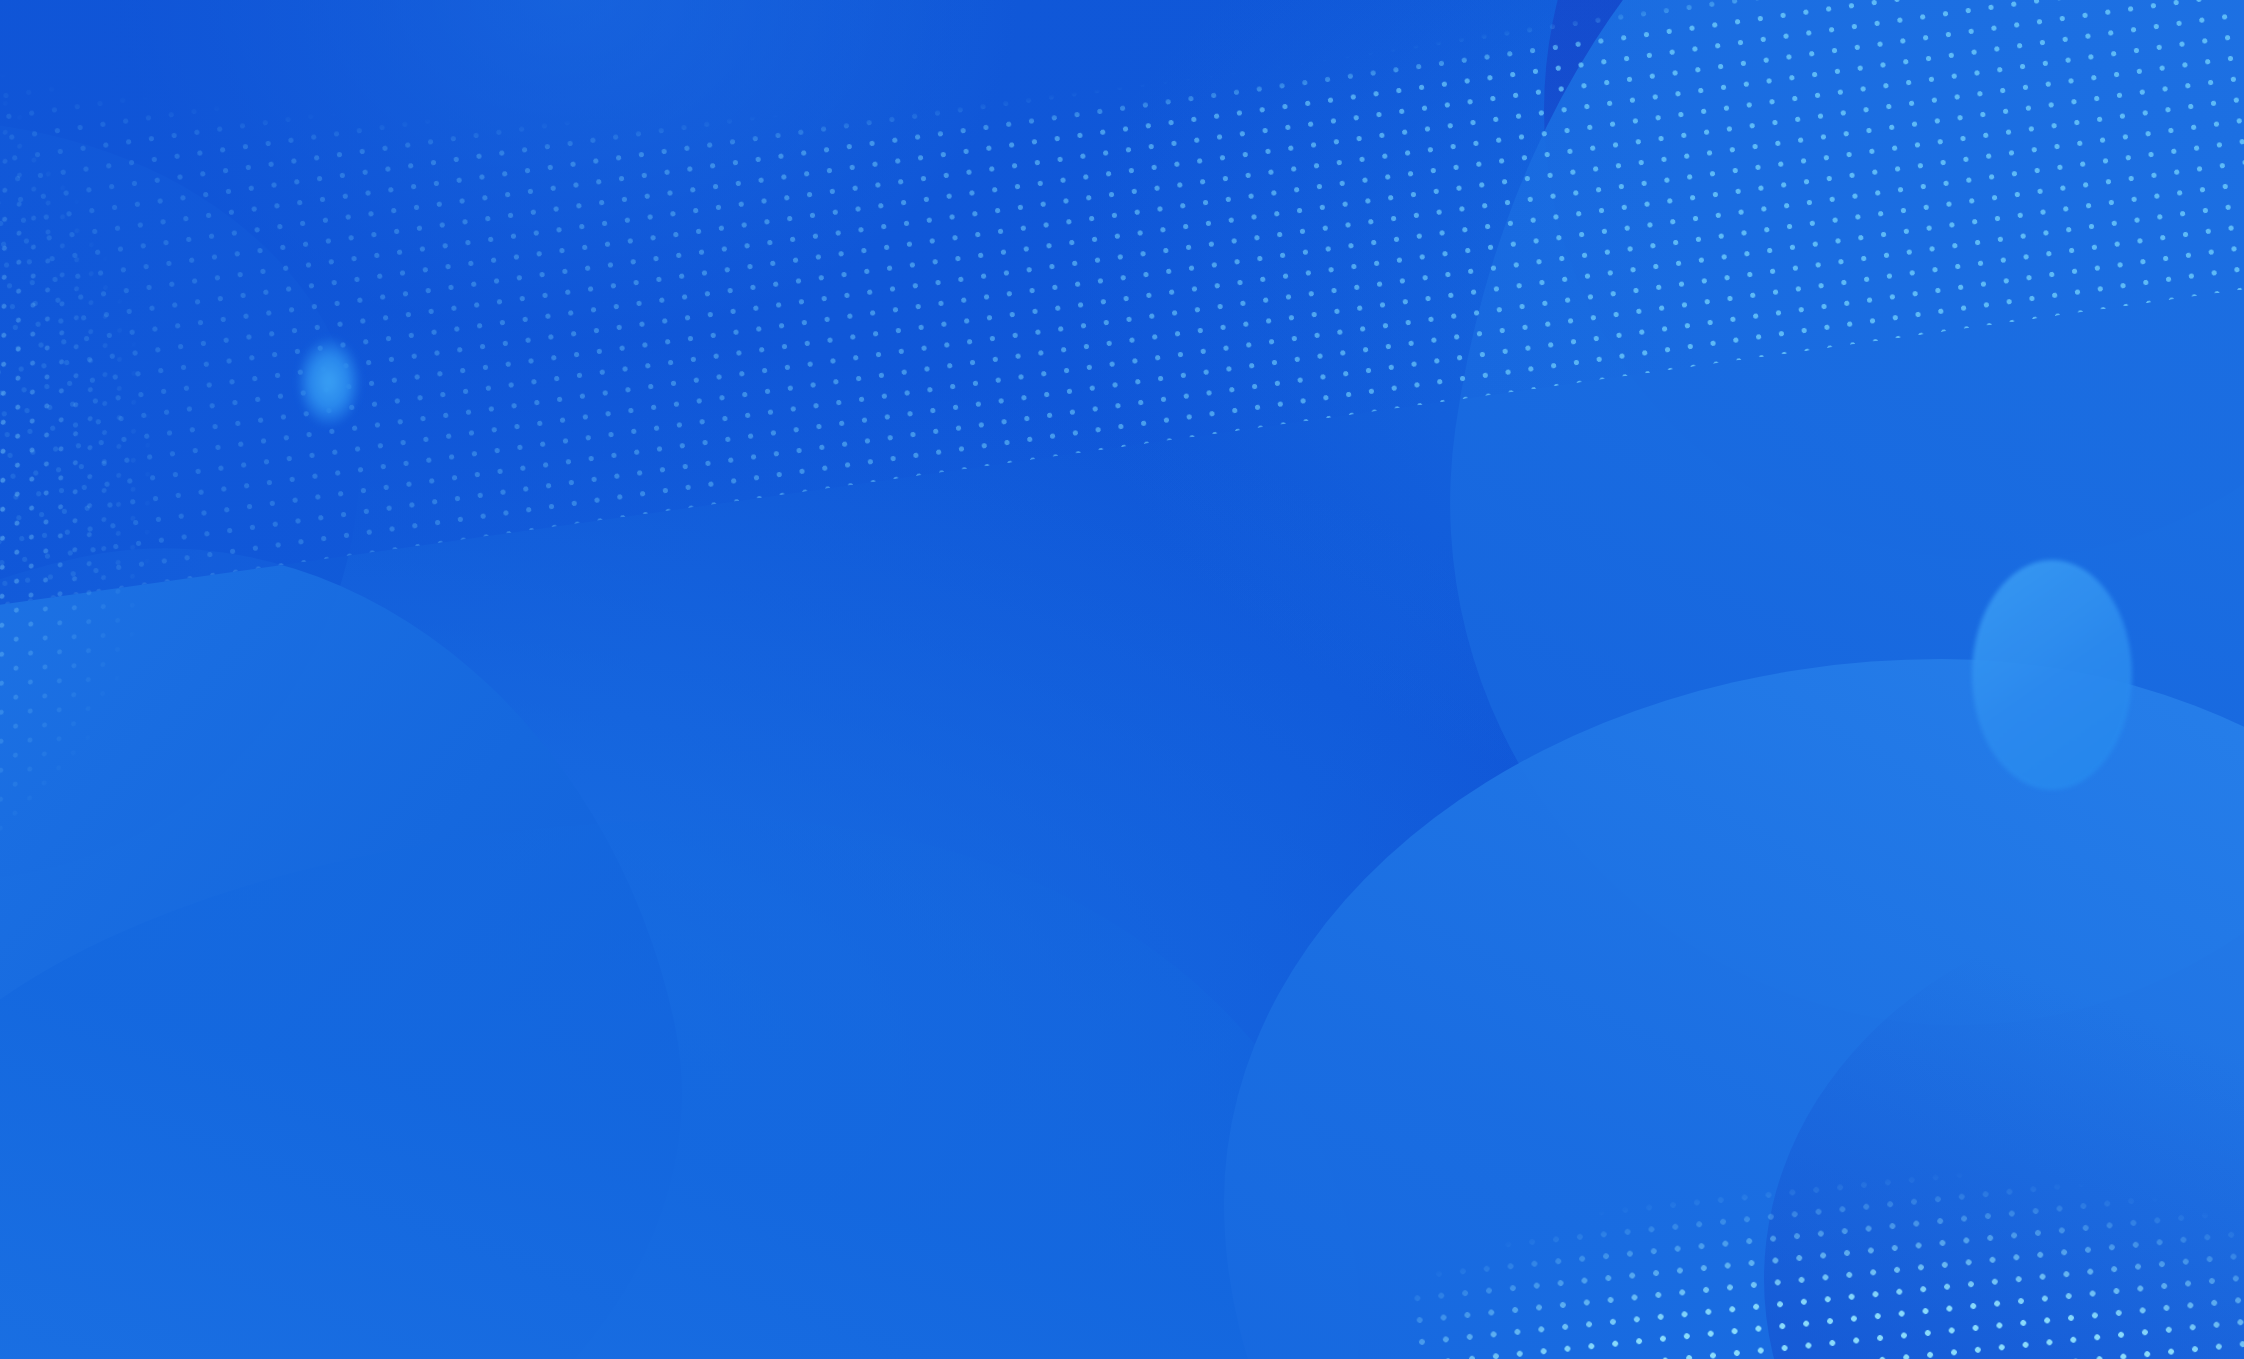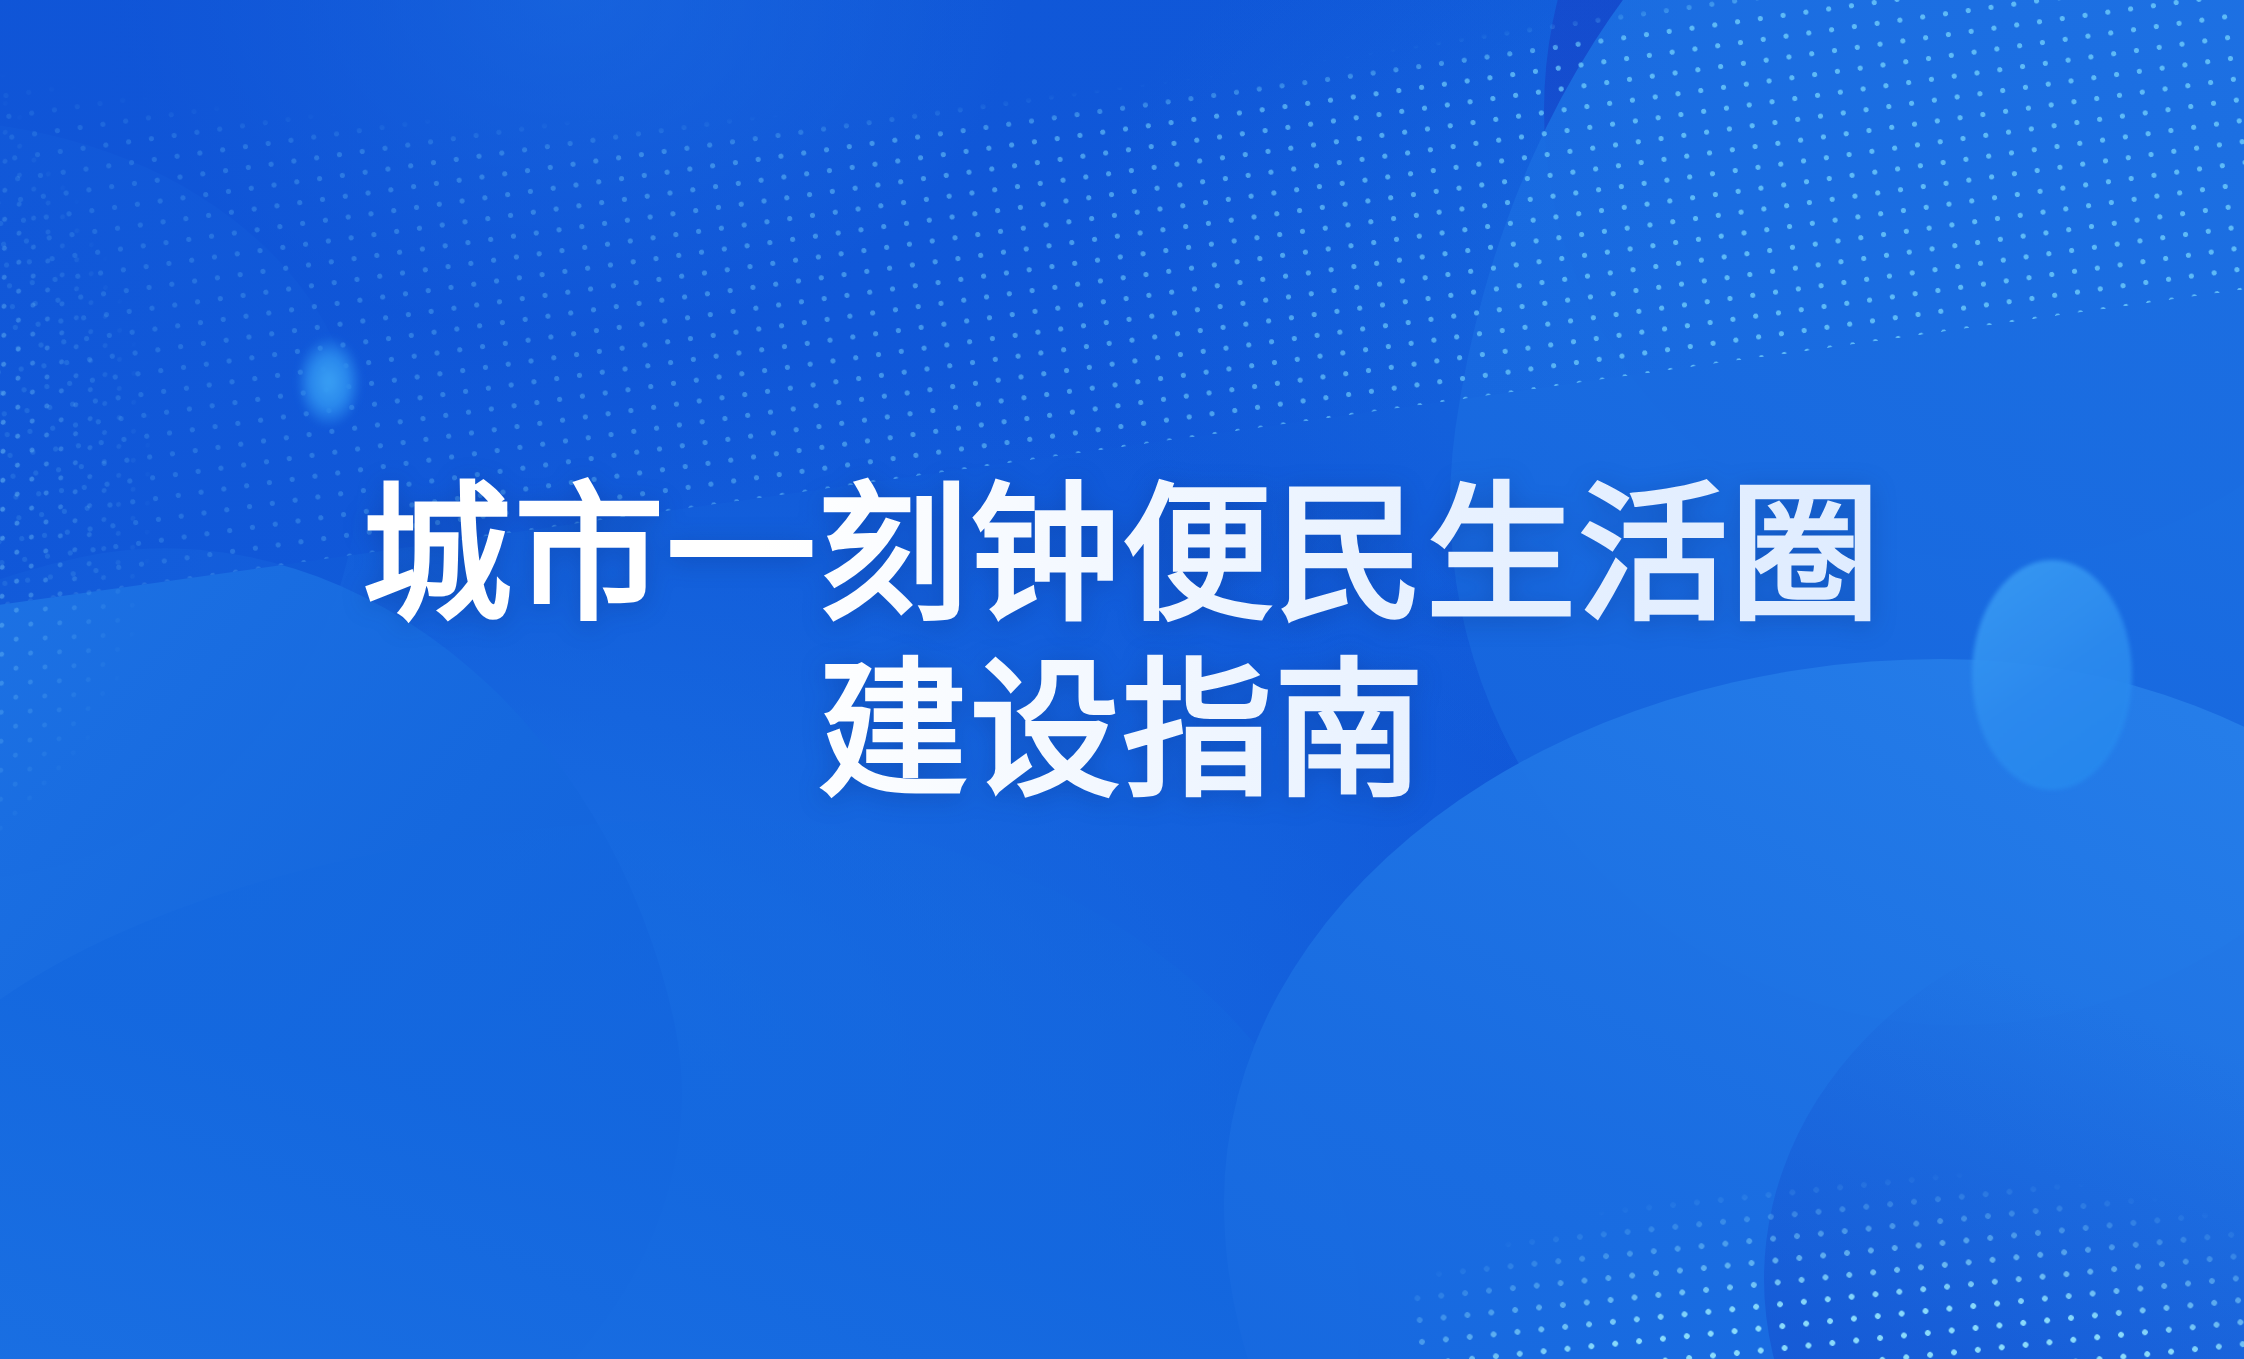--- a/index.html
+++ b/index.html
@@ -229,18 +229,14 @@
   <div class="blob blob-dark-br"></div>
 
   <div class="dots dots-top"></div>
   <div class="dots dots-top-fade"></div>
   <div class="dots dots-left"></div>
   <div class="dots dots-bottom-right"></div>
 
   <div class="ellipse ellipse-small"></div>
   <div class="ellipse ellipse-large"></div>
 
-  <div class="title-block">
-    <div class="title-line title-line-1">城市一刻钟便民生活圈</div>
-    <div class="title-line title-line-2">建设指南</div>
-  </div>
 
 </div>
 
 </body></html>

